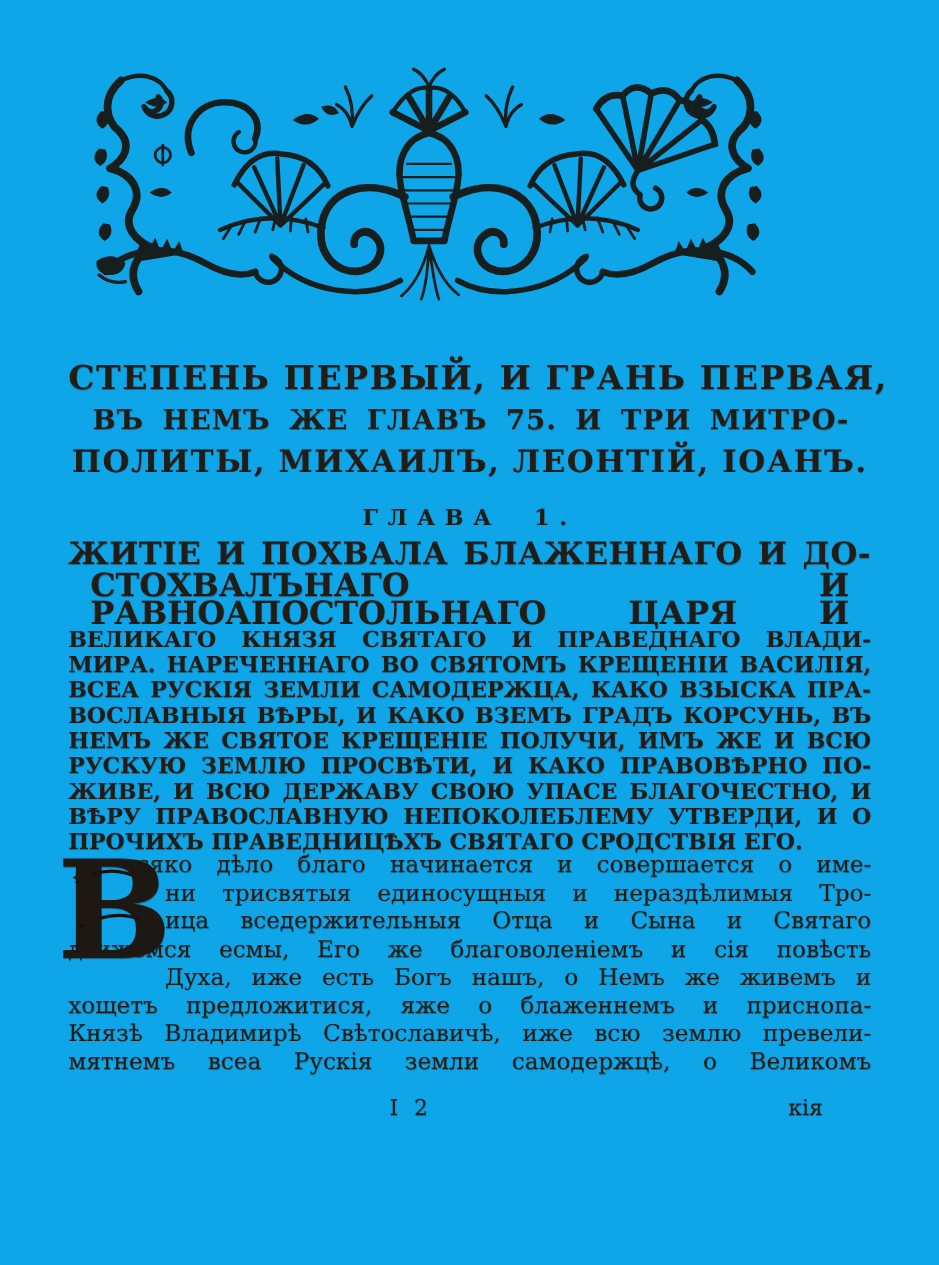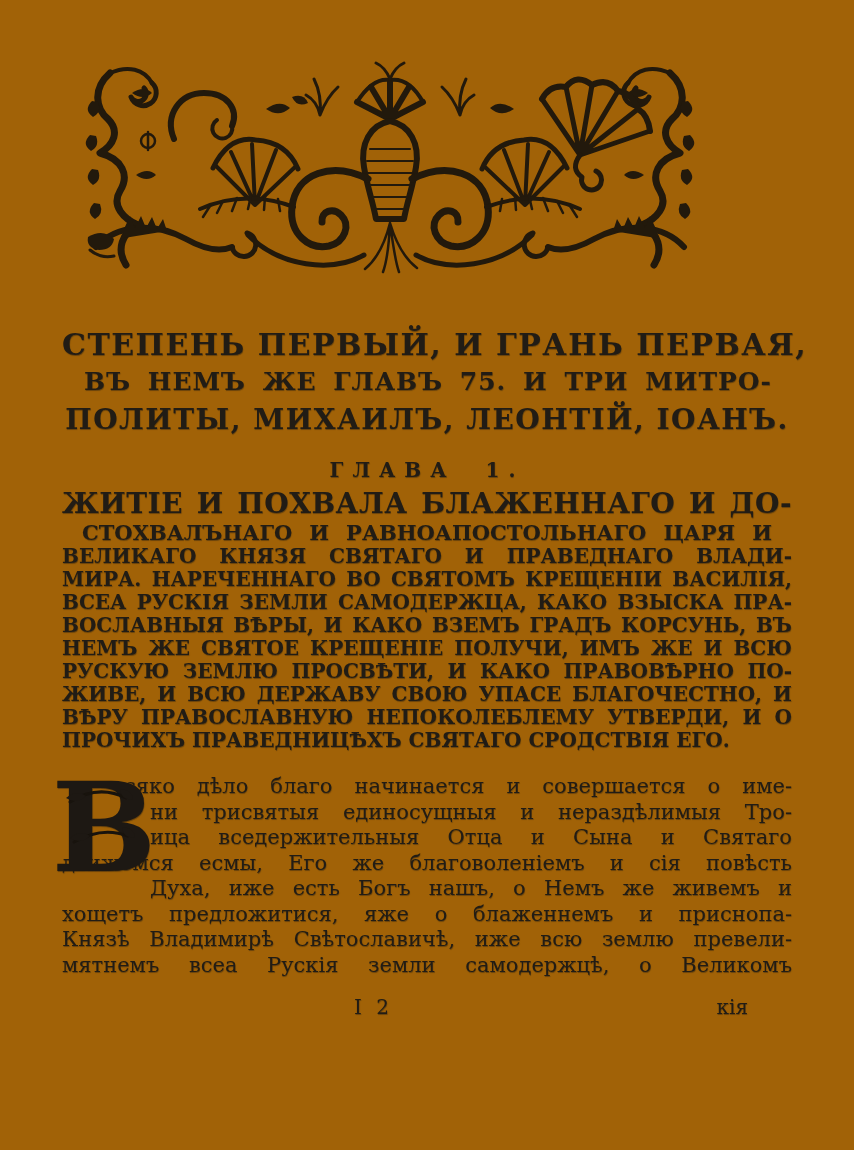--- a/index.html
+++ b/index.html
@@ -1,32 +1,32 @@
 <!DOCTYPE html>
 <html><head>
 <meta charset="utf-8">
 <style>
   html,body{margin:0;padding:0;background:#e8e6e0;}
   .page{
     position:relative;width:854px;height:1150px;margin:0 auto;
-    background:#a16207;overflow:hidden;
+    background:#0ea5e9;overflow:hidden;
     font-family:"DejaVu Serif", serif;color:#211c15;
   }
   .abs{position:absolute;}
   .ink{text-shadow:0.4px 0.5px 0.7px rgba(40,30,18,0.45);}
   .jl{text-align:justify;text-align-last:justify;-moz-text-align-last:justify;}
   .caps{font-weight:700;}
   .headpiece{position:absolute;left:80px;top:56px;width:620px;height:232px;opacity:0.92;}
   .h1{top:326px;left:62px;width:730px;font-size:30px;line-height:38px;letter-spacing:1.5px;white-space:nowrap;}
   .h2{top:366px;left:84px;width:688px;font-size:25px;line-height:31px;letter-spacing:1px;white-space:nowrap;}
   .h3{top:406px;left:62px;width:730px;font-size:28px;line-height:27px;letter-spacing:1.5px;text-align:center;}
   .chapter{top:446px;left:62px;width:730px;font-size:20px;letter-spacing:9px;word-spacing:14px;text-align:center;margin-top:12px;}
   .sub{top:487px;left:62px;width:730px;}
   .sub .l1{font-size:28px;line-height:33px;letter-spacing:0.5px;}
-  .sub .l2{font-size:21px;line-height:25px;margin:0 20px;}
+  .sub .l2{font-size:29px;line-height:25px;margin:0 20px;}
   .sub .ln{font-size:20px;line-height:23px;}
   .sub .last{text-align:left;text-align-last:left;-moz-text-align-last:left;}
   .bodyblock{top:774px;left:62px;width:730px;font-size:21px;line-height:25.5px;}
   .bodyblock .bl{text-align:justify;text-align-last:justify;-moz-text-align-last:justify;white-space:nowrap;}
   .ind-a{margin-left:62px;}
   .ind-b{margin-left:88px;}
   .dropcap{position:absolute;left:-6px;top:-4px;width:94px;height:116px;}
   .footer{top:995px;left:62px;width:730px;height:28px;font-size:20px;}
   .sig{position:absolute;left:292px;top:0;letter-spacing:4px;}
   .catch{position:absolute;right:44px;top:0;font-style:normal;}

